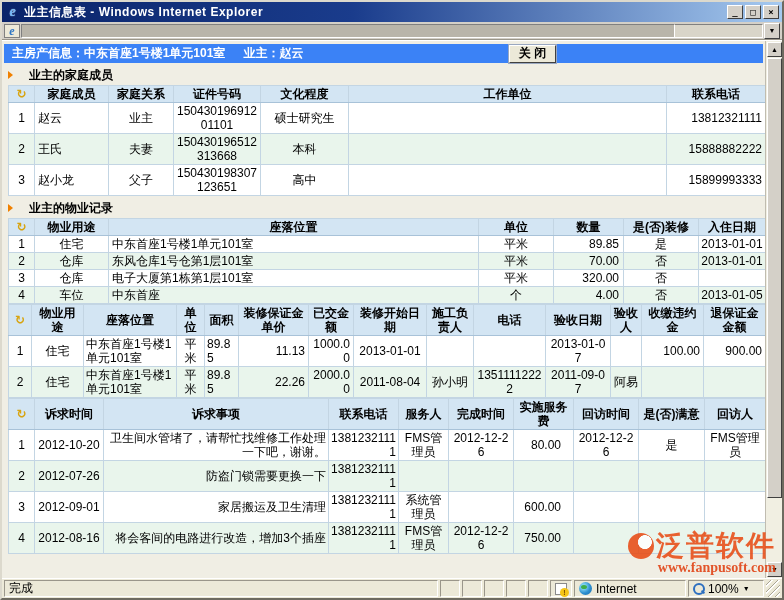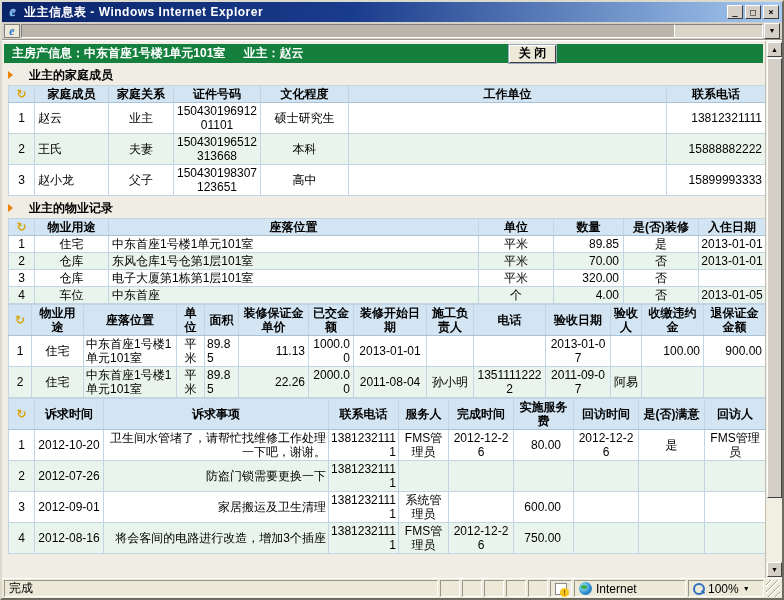--- a/index.html
+++ b/index.html
@@ -28,21 +28,21 @@
   .addr-icon { width:16px; height:14px; background:#ece9d8; border:1px solid #808080; display:inline-flex; align-items:center; justify-content:center;
     color:#2f77c4; font: italic bold 12px/12px "Liberation Serif", serif; }
   .addr-field { flex:1; height:14px; background:#b9b5aa; border:1px solid; border-color:#808080 #fff #fff #808080; margin-left:1px; }
   .addr-rest { width:88px; height:14px; background:#d9d5c9; border:1px solid; border-color:#808080 #fff #fff #808080; border-left:none; }
   .addr-drop { width:16px; height:16px; background:#d4d0c8; border:1px solid; border-color:#fff #404040 #404040 #fff;
     font-size:7px; line-height:14px; text-align:center; color:#000; margin-left:1px; }
   
   .content { position:relative; height:538px; background:#f0eee4; border-top:1px solid #fff; }
   .main { position:absolute; left:0; top:0; right:17px; bottom:0; overflow:hidden; }
   
-  .infobar { position:relative; margin:3px 2px 4px 2px; height:19px; background:#15803d; display:flex; align-items:center; padding:0 8px; }
+  .infobar { position:relative; margin:3px 2px 4px 2px; height:19px; background:#3b82f6; display:flex; align-items:center; padding:0 8px; }
   .infobar .lbl { color:#fff; font: bold 12px/19px "Liberation Sans", sans-serif; }
   .infobar .lbl + .lbl { margin-left:18px; }
   .close-btn { position:absolute; left:505px; top:1px; width:47px; height:18px; background:#ece9d8;
     border:1px solid; border-color:#fff #404040 #404040 #fff; outline:1px solid #9aa8c0;
     font: bold 12px/15px "Liberation Sans", sans-serif; text-align:center; color:#000; cursor:default; }
   
   .section-title { display:flex; align-items:center; margin:5px 6px 3px 6px;gap:11px; }
   .arrow-icon { width:0; height:0; border-left:5px solid #f08000; border-top:4px solid transparent; border-bottom:4px solid transparent; margin-right:5px; }
   .section-title .txt { font: bold 12px/14px "Liberation Sans", sans-serif; color:#000; }
   table.grid { border-collapse:collapse; margin:0 0 0 6px; table-layout:fixed; width:757px; background:#fff;
@@ -403,20 +403,27 @@
         </table>
 
     </div>
 
     <div class="vscroll">
       <span class="sb-btn sb-up">▲</span>
       <span class="sb-thumb"></span>
       <span class="sb-btn sb-down">▼</span>
     </div>
 
+    <div class="watermark">
+      <div class="wm-row">
+        <span class="wm-logo"></span>
+        <span class="wm-name">泛普软件</span>
+      </div>
+      <div class="wm-url">www.fanpusoft.com</div>
+    </div>
   </div>
 
   <div class="statusbar">
     <span class="pane pane-main">完成</span>
     <span class="pane pane-sm"></span>
     <span class="pane pane-sm"></span>
     <span class="pane pane-sm"></span>
     <span class="pane pane-sm"></span>
     <span class="pane pane-sm"></span>
     <span class="pane">

